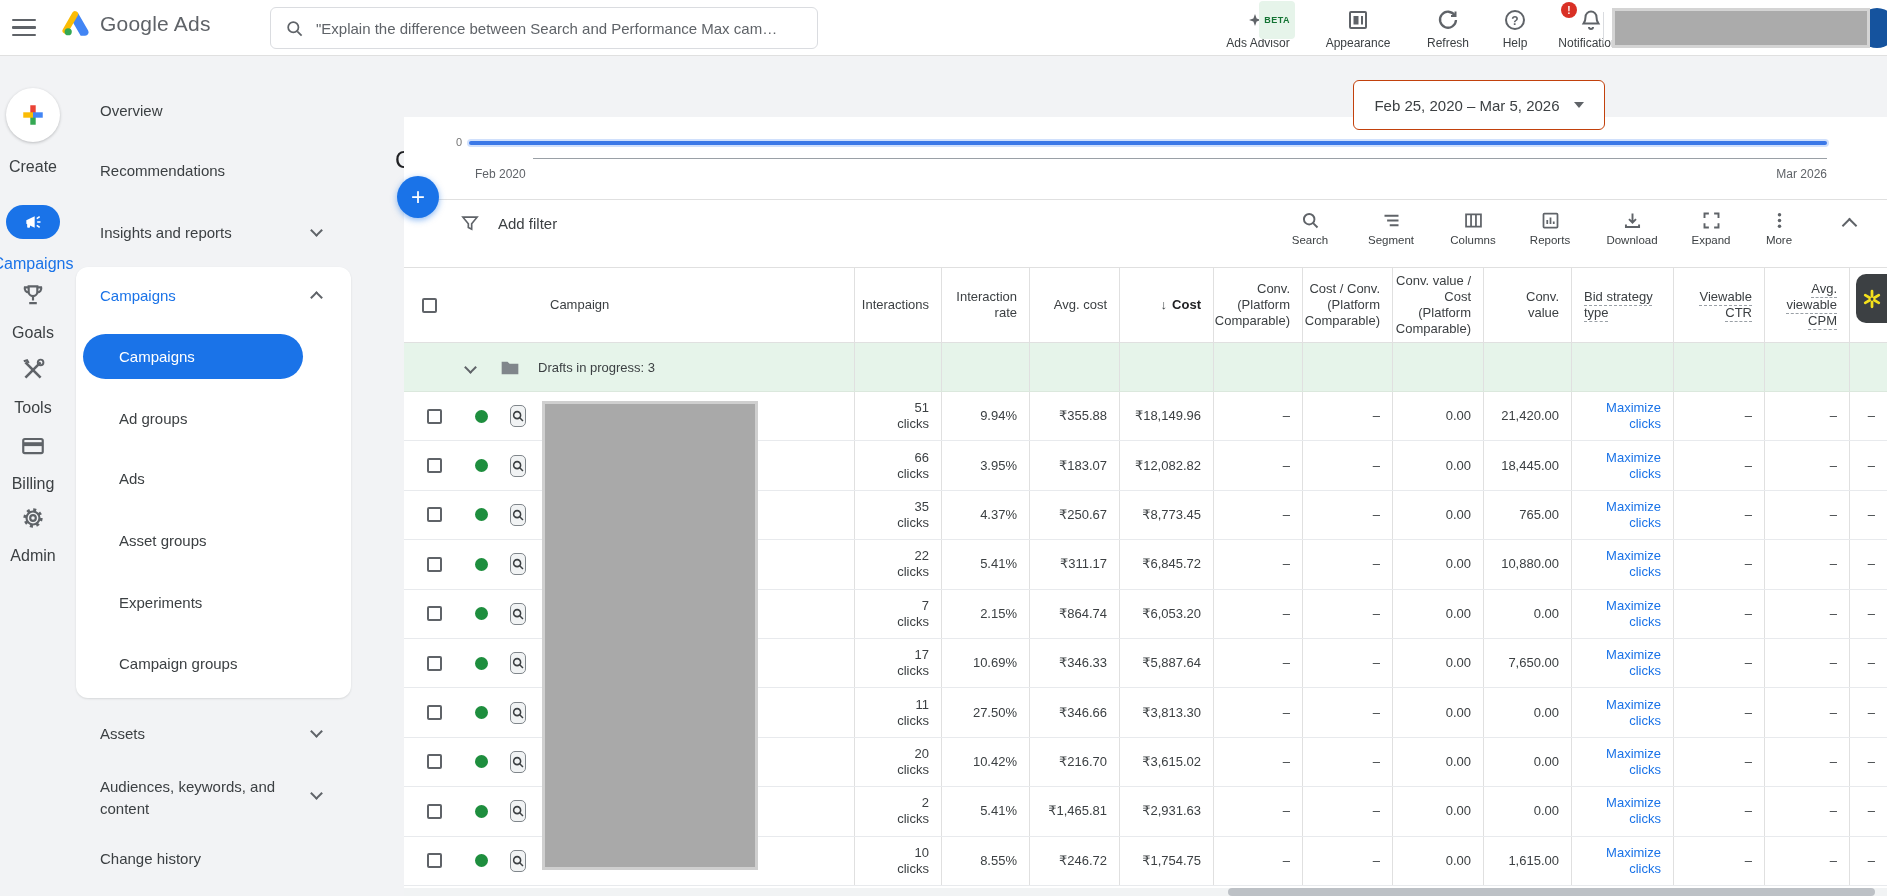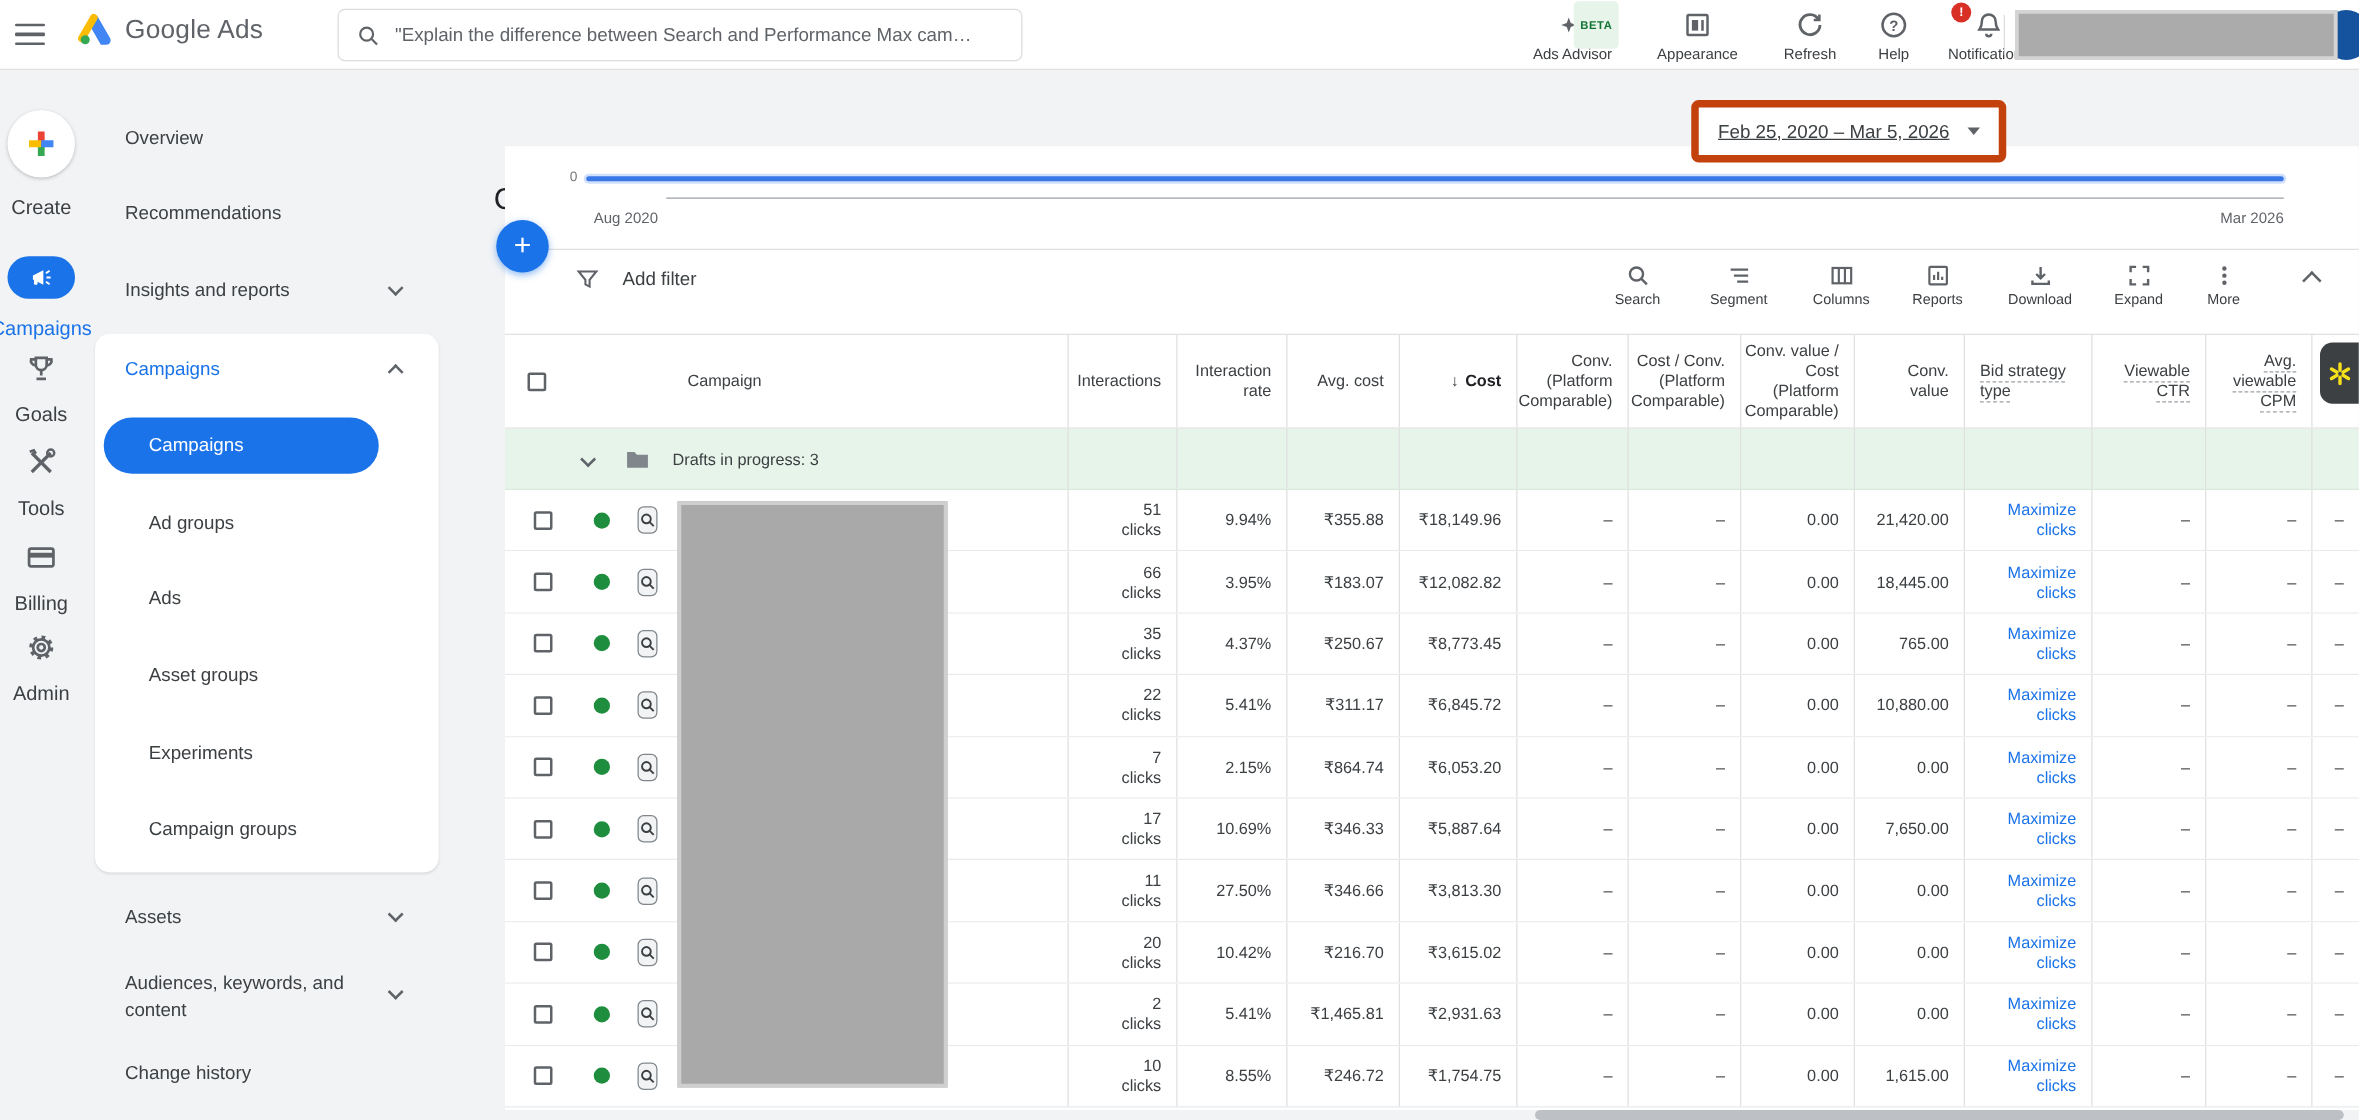--- a/index.html
+++ b/index.html
@@ -54,22 +54,22 @@
 
   
   #main { position:absolute; left:380px; top:56px; width:1507px; height:840px; }
   #page-title { position:absolute; left:15px; top:90px; font-size:24px; color:#202124; }
   #view-chip { position:absolute; left:264px; top:19px; width:183px; height:56px; background:#fff; border-radius:8px;
     box-shadow:0 1px 3px rgba(60,64,67,.25); z-index:12; padding:8px 14px; cursor:pointer; }
   #view-chip .l1 { font-size:12px; color:#5f6368; }
   #view-chip .l2 { font-size:14px; color:#3c4043; display:flex; align-items:center; gap:6px; margin-top:2px; }
   #all-time { position:absolute; left:886px; top:98px; width:70px; text-align:right; font-size:14px; color:#5f6368; }
   #date-box { position:absolute; left:973px; top:24px; width:252px; height:50px; background:#fff;
-    border:6px solid #c2410c; border-radius:6px; display:flex; align-items:center; justify-content:center; gap:14px;
-    font-size:15px; color:#3c4043; cursor:pointer; z-index:12;text-decoration:underline; }
+    border:1px solid #c2410c; border-radius:6px; display:flex; align-items:center; justify-content:center; gap:14px;
+    font-size:15px; color:#3c4043; cursor:pointer; z-index:12; }
   .caret-down { width:0; height:0; border-left:5px solid transparent; border-right:5px solid transparent; border-top:6px solid #5f6368; }
   .pager { position:absolute; top:97px; width:16px; height:16px; cursor:pointer; }
   .pager .chev { width:10px; height:10px; border-color:#80868b; }
   #show-last { position:absolute; left:1349px; top:98px; font-size:14px; font-weight:bold; color:#1a73e8; cursor:pointer; }
 
   
   #content-card { position:absolute; left:24px; top:61px; width:1483px; height:779px; background:#fff; }
   #chart-ytick { position:absolute; left:30px; top:19px; width:28px; text-align:right; font-size:11px; color:#757575; }
   #chart-line { position:absolute; left:65px; top:24px; width:1358px; height:4px; background:#3b78e7;
     box-shadow:0 0 0 2px rgba(66,133,244,.25); border-radius:2px; }
@@ -311,21 +311,21 @@
   </div>
   <div class="pager" style="left:1250px"><span class="chev" style="transform:rotate(135deg)"></span></div>
   <div class="pager" style="left:1302px"><span class="chev" style="transform:rotate(-45deg)"></span></div>
   <div id="show-last">Show last 30 days</div>
 
   <div id="content-card">
 
     <div id="chart-ytick">0</div>
     <div id="chart-line"></div>
     <div id="axis-line"></div>
-    <div id="axis-start">Aug 2020</div>
+    <div id="axis-start">Feb 2020</div>
     <div id="axis-end">Mar 2026</div>
     <div id="chart-divider"></div>
 
     <div id="fab">+</div>
 
     <div id="add-filter">
       <span>
         <svg width="20" height="20" viewBox="0 0 24 24" fill="none" stroke="#5f6368" stroke-width="2">
           <path d="M3.5 5 H20.5 L14 13 V19.5 L10 17.5 V13 Z"></path>
         </svg>

